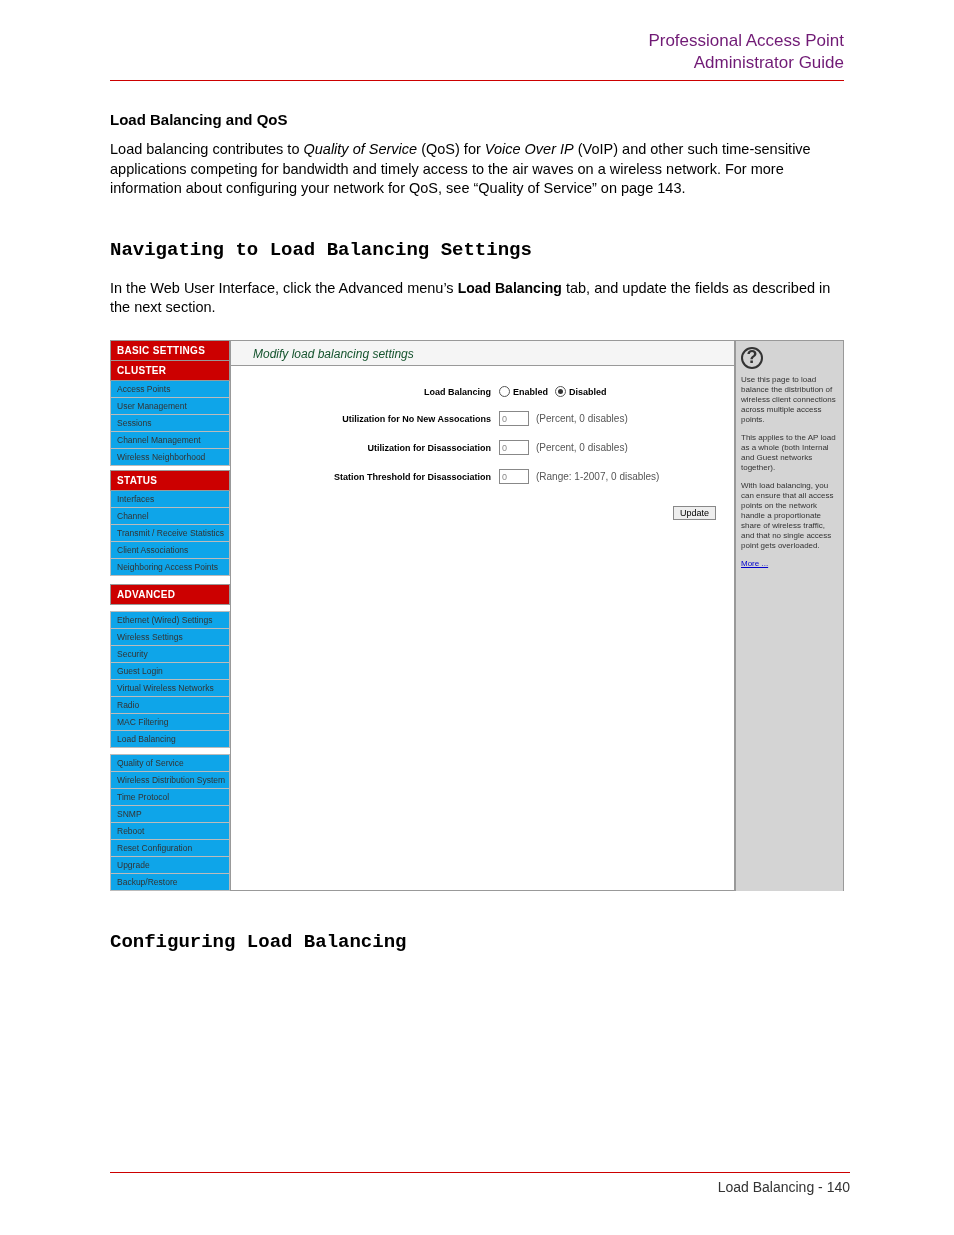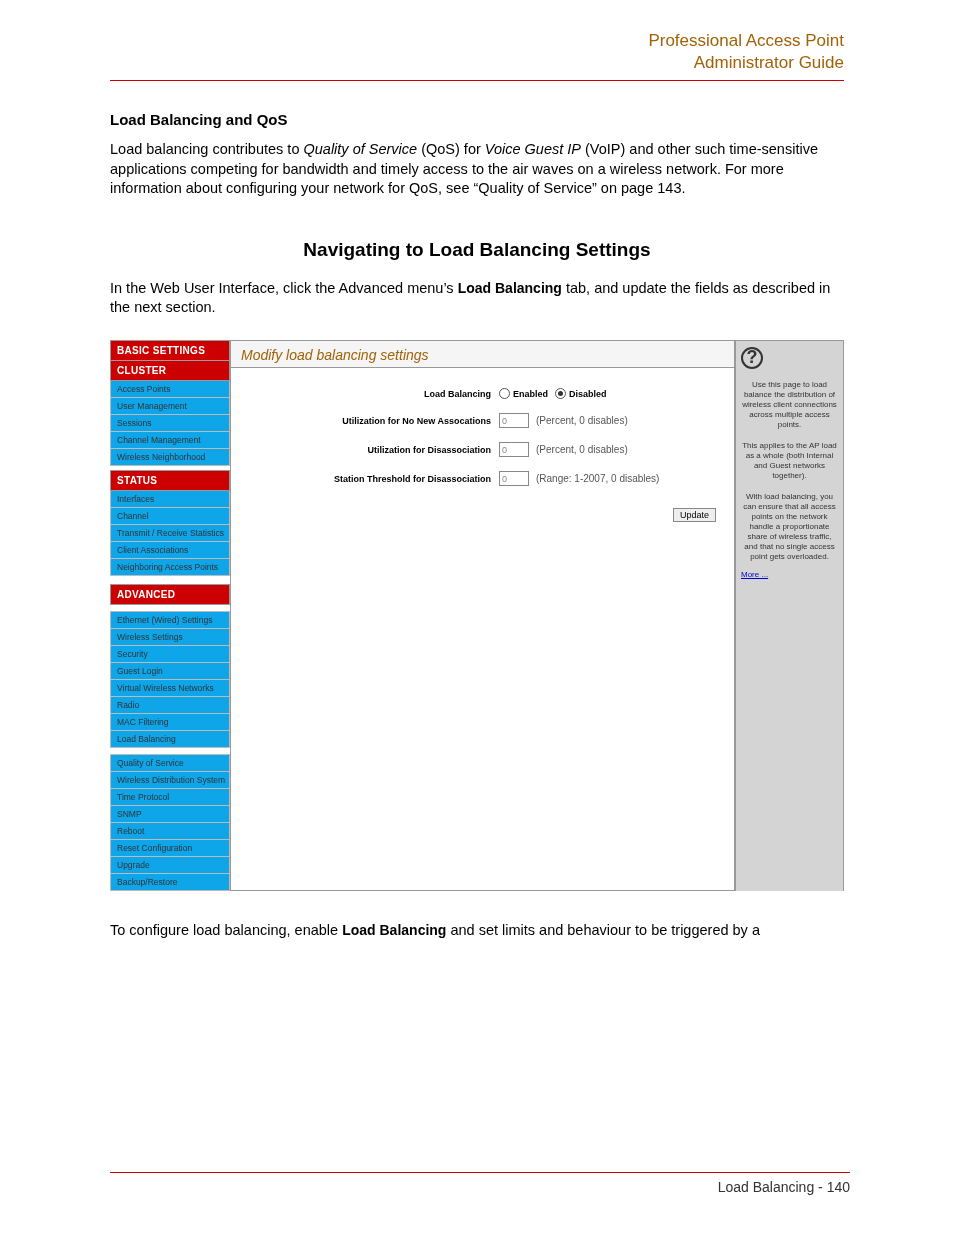--- a/index.html
+++ b/index.html
@@ -13,21 +13,21 @@
   .page {
     width: 954px;
     min-height: 1235px;
     position: relative;
     box-sizing: border-box;
     padding: 30px 110px 30px 110px;
   }
   .doc-header {
     text-align: right;
     font-size: 17px;
-    color: #a16207;
+    color: #701a75;
     line-height: 1.3;
     margin-bottom: 6px;
   }
   .doc-header-rule {
     border: none;
     border-top: 1px solid #c00;
     margin: 0 0 30px 0;
   }
   .section-sub {
     font-weight: bold;
@@ -35,25 +35,24 @@
     margin: 15px 0 12px 0;
   }
   .body-para {
     font-size: 14.5px;
     line-height: 1.35;
     margin: 0 0 22px 0;
   }
   .body-para .ital { font-style: italic; }
   .body-para .boldish { font-weight: bold; font-family: Arial; font-size:14px;}
   .h2 {
-    font-family: Liberation Sans, sans-serif;
+    font-family: Liberation Mono, monospace;
     font-weight: bold;
     font-size: 19px;
     margin: 40px 0 18px 0;
-    text-align: center;
   }
   
   .shot-wrap {
     margin: 20px 0 30px 0;
   }
   .shot {
     display: flex;
     font-family: Verdana, Arial, sans-serif;
     font-size: 9px;
     border: 0;
@@ -95,24 +94,24 @@
   .main-panel {
     flex: 1;
     background: #fff;
     margin: 0;
     border: 1px solid #999;
     border-top: none;
     display: flex;
     flex-direction: column;
   }
   .main-title {
-    color: #a16207;
+    color: #14532d;
     font-style: italic;
-    font-size: 14px;
-    padding: 6px 10px 4px 10px;
+    font-size: 12px;
+    padding: 6px 10px 4px 22px;
     font-family: Verdana, Arial, sans-serif;
     border-bottom: 1px solid #999;
     background:#f5f5f5;
   }
   .form-area {
     padding: 20px 10px 10px 10px;
     font-size: 9px;
     color: #000;
   }
   .form-row {
@@ -179,21 +178,21 @@
     font-size: 18px;
     font-weight: bold;
     border: 2px solid #333;
     border-radius: 50%;
     width: 18px;
     height: 18px;
     line-height: 16px;
     text-align: center;
     margin-bottom: 6px;
   }
-  .help-panel p { margin: 11px 0 8px 0; text-align: center; }
+  .help-panel p { margin: 0 0 8px 0; }
   .help-panel .more { color: #0000cc; text-decoration: underline; font-size:8px; }
   .doc-footer {
     position: absolute;
     bottom: 40px;
     left: 110px;
     right: 104px;
   }
   .doc-footer-rule {
     border: none;
     border-top: 1px solid #c00;
@@ -212,21 +211,21 @@
 
   <div class="doc-header">
     <span>Professional Access Point</span><br>
     <span>Administrator Guide</span>
   </div>
   <hr class="doc-header-rule">
 
   <div class="section-sub">Load Balancing and QoS</div>
 
   <p class="body-para">
-    <span>Load balancing contributes to </span><span class="ital">Quality of Service</span><span> (QoS) for </span><span class="ital">Voice Guest IP</span><span> (VoIP) and other such time-sensitive applications competing for bandwidth and timely access to the air waves on a wireless network. For more information about configuring your network for QoS, see “Quality of Service” on page 143.</span>
+    <span>Load balancing contributes to </span><span class="ital">Quality of Service</span><span> (QoS) for </span><span class="ital">Voice Over IP</span><span> (VoIP) and other such time-sensitive applications competing for bandwidth and timely access to the air waves on a wireless network. For more information about configuring your network for QoS, see “Quality of Service” on page 143.</span>
   </p>
 
   <div class="h2">Navigating to Load Balancing Settings</div>
 
   <p class="body-para">
     <span>In the Web User Interface, click the Advanced menu’s </span><span class="boldish">Load Balancing</span><span> tab, and update the fields as described in the next section.</span>
   </p>
 
   <div class="shot-wrap">
     <div class="shot">
@@ -311,22 +310,20 @@
           <div class="q">?</div>
           <p>Use this page to load balance the distribution of wireless client connections across multiple access points.</p>
           <p>This applies to the AP load as a whole (both Internal and Guest networks together).</p>
           <p>With load balancing, you can ensure that all access points on the network handle a proportionate share of wireless traffic, and that no single access point gets overloaded.</p>
           <span class="more">More ...</span>
         </div>
       </div>
     </div>
   </div>
 
-
-  <p class="body-para">
-    <span>To configure load balancing, enable </span><span class="boldish">Load Balancing</span><span> and set limits and behaviour to be triggered by a</span>
-  </p>
+  <div class="h2">Configuring Load Balancing</div>
+
 
   <div class="doc-footer">
     <hr class="doc-footer-rule">
     <div class="doc-footer-text">Load Balancing - 140</div>
   </div>
 </div>
 
 </body></html>

